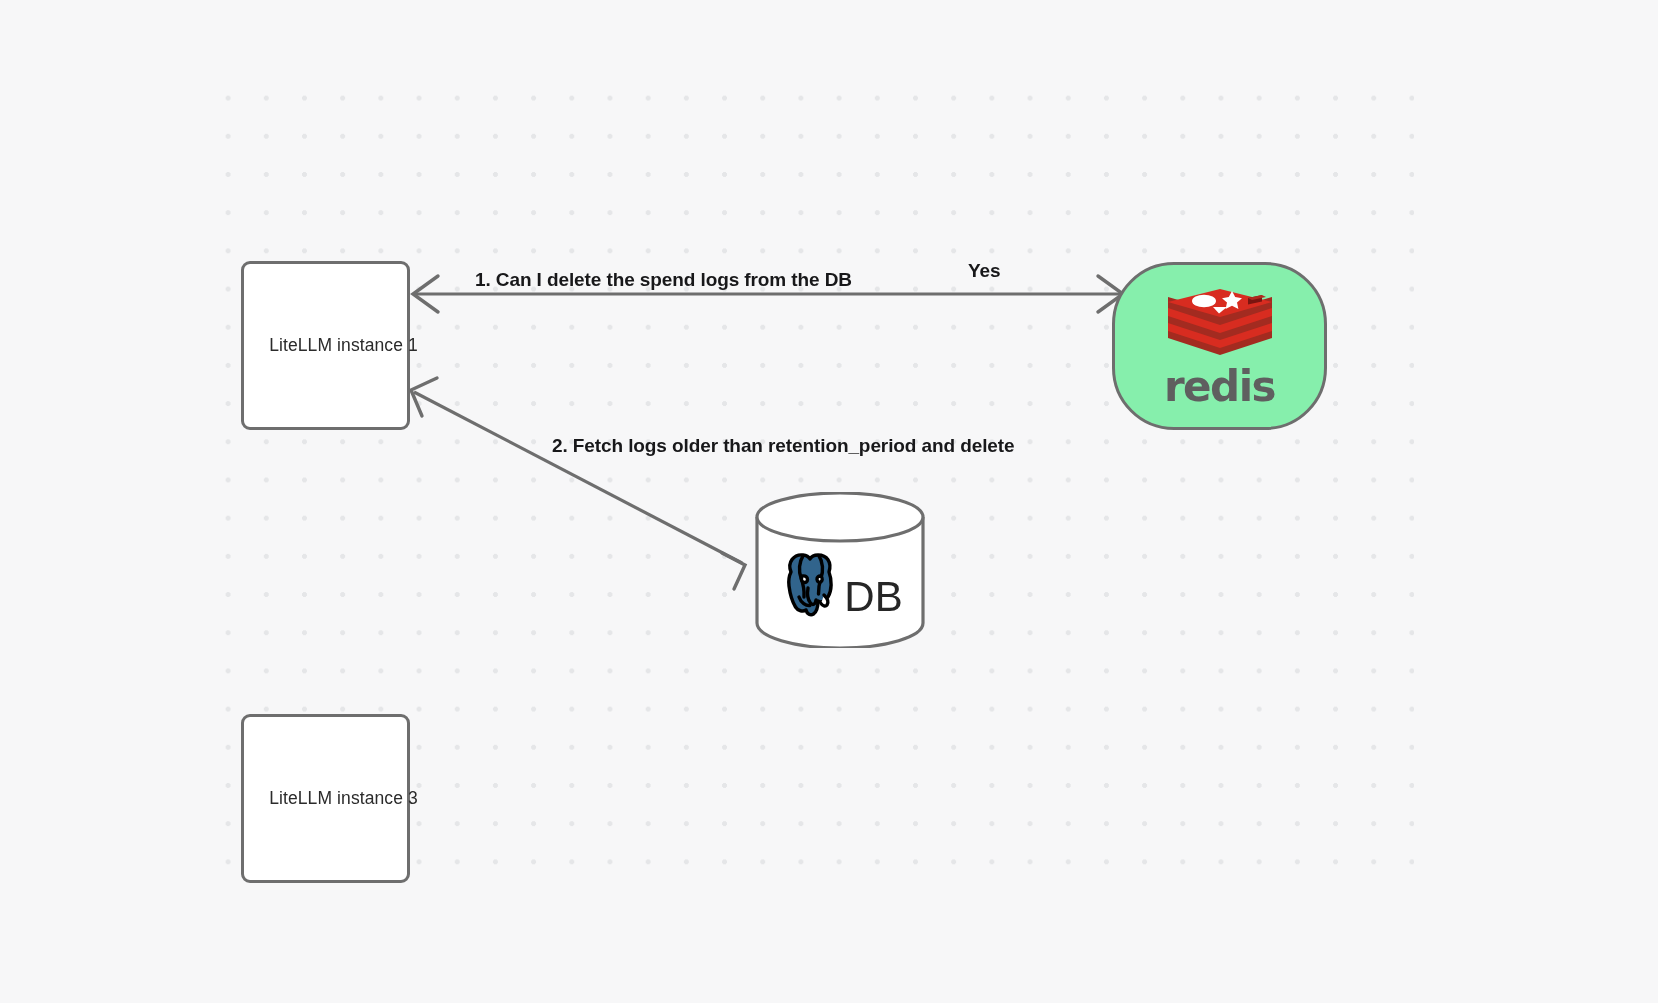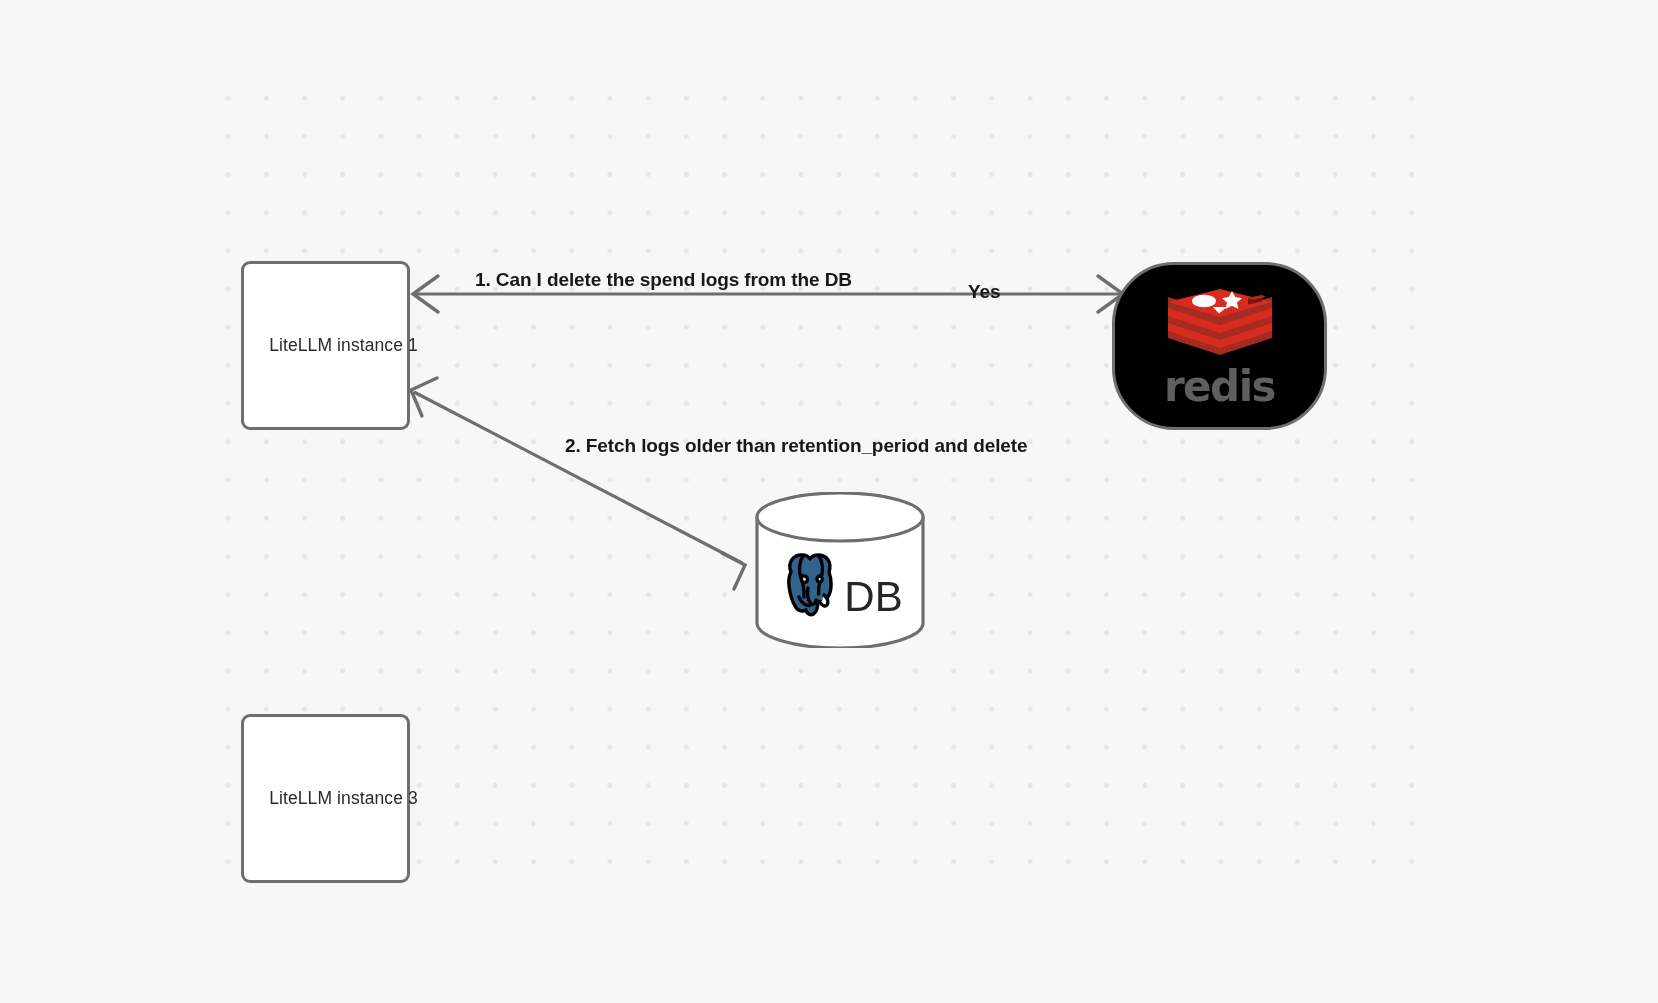--- a/index.html
+++ b/index.html
@@ -66,21 +66,21 @@
   #node-instance-2 { left: 241px; top: 488px;  width: 169px; height: 163px; }
   #node-instance-3 { left: 241px; top: 714px;  width: 169px; height: 169px; text-align: right; }
 
   
   #node-redis {
     position: absolute;
     left: 1112px;
     top: 262px;
     width: 215px;
     height: 168px;
-    background: #000000;
+    background: #86efac;
     border: 3px solid #6e6e6e;
     border-radius: 62px;
     box-sizing: border-box;
     display: flex;
     flex-direction: column;
     align-items: center;
     justify-content: center;
   }
   #redis-logo-wrap {
     display: flex;
@@ -136,22 +136,22 @@
   
   .edge-label {
     position: absolute;
     font-size: 19px;
     font-weight: 700;
     color: #18181a;
     white-space: nowrap;
     letter-spacing: -0.1px;
   }
   #label-step1  { left: 475px; top: 269px; }
-  #label-yes    { left: 968px; top: 281px; }
-  #label-step2  { left: 565px; top: 435px; }
+  #label-yes    { left: 968px; top: 260px; }
+  #label-step2  { left: 552px; top: 435px; }
 </style>
 </head>
 <body>
 
 <div id="canvas">
 
   <div id="dotgrid"></div>
 
   <svg id="edges" viewBox="0 0 1658 1003" xmlns="http://www.w3.org/2000/svg">
 

